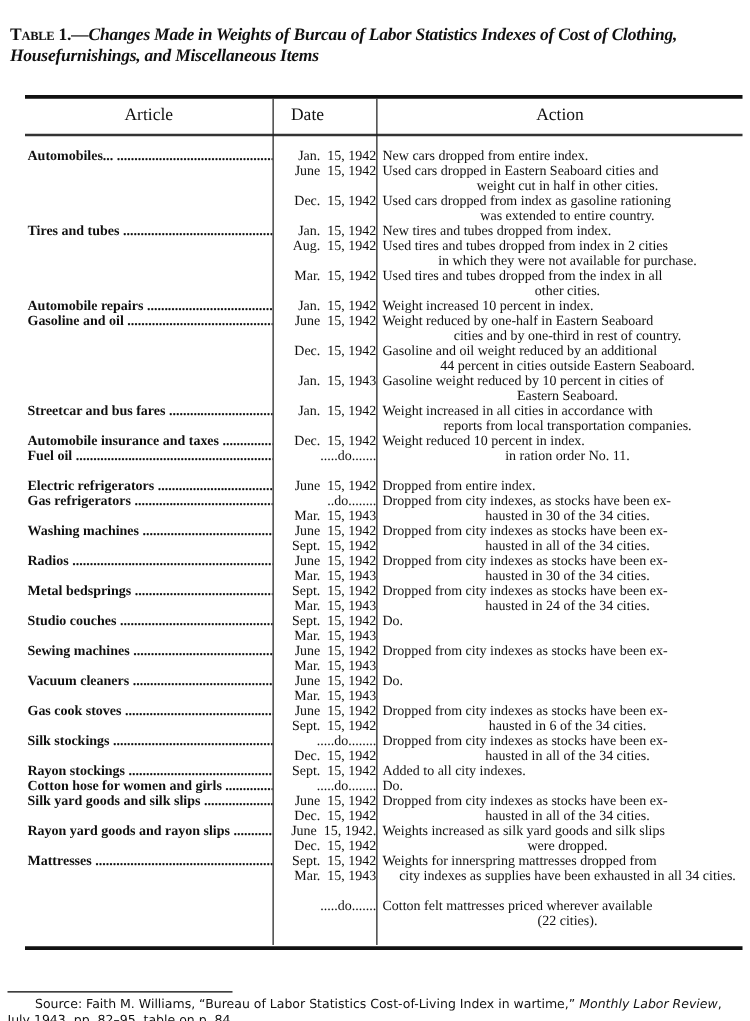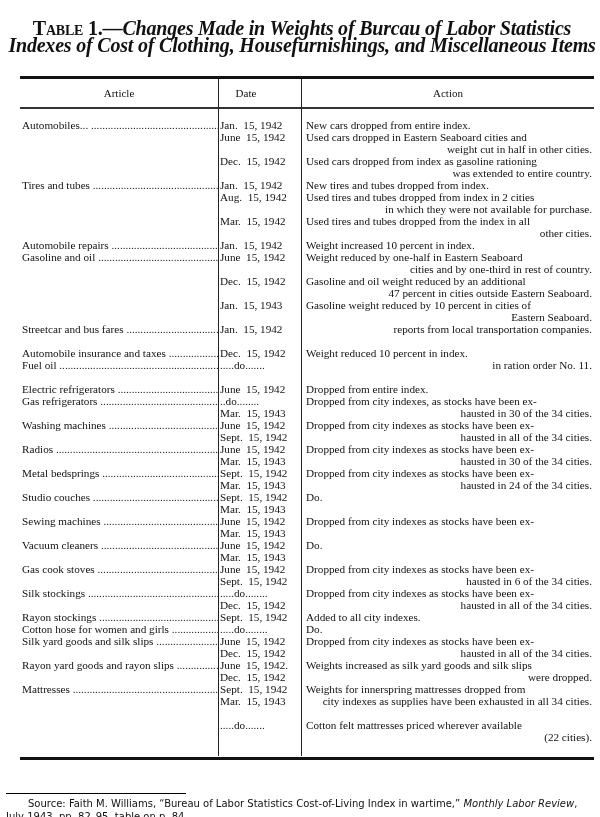--- a/index.html
+++ b/index.html
@@ -1,31 +1,31 @@
 <!DOCTYPE html>
 <html><head>
 <meta charset="utf-8">
 <style>
   html,body{margin:0;padding:0;background:#fff;}
   body{width:600px;height:817px;position:relative;overflow:hidden;color:#111;
        font-family:"Liberation Serif","DejaVu Serif",serif;}
-  .title{position:absolute;left:8px;top:20px;width:588px;text-align:center;
-         font-size:20px;line-height:17px;font-style:italic;font-weight:bold;letter-spacing:-0.2px;}
+  .title{position:absolute;left:8px;top:20px;width:588px;
+         font-size:14px;line-height:17px;font-style:italic;font-weight:bold;letter-spacing:-0.2px;}
   .title .lbl{font-style:normal;font-variant:small-caps;font-weight:bold;}
   .rule-top{position:absolute;left:20px;top:76px;width:574px;height:3px;background:#111;}
-  .hdr{position:absolute;top:79px;height:28px;font-size:11px;line-height:28px;text-align:center;}
+  .hdr{position:absolute;top:79px;height:28px;font-size:14px;line-height:28px;text-align:center;}
   .rule-hdr{position:absolute;left:20px;top:107px;width:574px;height:1.5px;background:#333;}
   .vline{position:absolute;width:1px;background:#222;top:79px;height:677px;}
   .rule-bot{position:absolute;left:20px;top:757px;width:574px;height:3px;background:#111;}
   .row{position:absolute;left:20px;width:574px;font-size:11.2px;line-height:11.6px;}
-  .art{position:absolute;left:2px;width:196px;white-space:nowrap;overflow:hidden;}
+  .art{position:absolute;left:2px;width:196px;white-space:nowrap;overflow:hidden;font-weight:bold;}
   .art::after{content:" .............................................................";}
-  .date{position:absolute;left:200px;width:81px;text-align:left;white-space:pre;}
+  .date{position:absolute;left:200px;width:81px;text-align:right;white-space:pre;}
   .act{position:absolute;left:286px;width:286px;text-align:justify;}
-  .act .l2{display:block;padding-left:10px;text-align:right;}
+  .act .l2{display:block;padding-left:10px;text-align:center;}
   .fn-rule{position:absolute;left:6px;top:793px;width:180px;height:1px;background:#000;}
   .fn{position:absolute;left:6px;top:797px;width:590px;font-family:"DejaVu Sans","Liberation Sans",sans-serif;
       font-size:10px;line-height:13px;color:#111;text-indent:22px;}
 </style>
 </head>
 <body>
 
 <div class="title">
   <span class="lbl">Table 1.</span><span>—Changes Made in Weights of Burcau of Labor Statistics Indexes of Cost of Clothing, Housefurnishings, and Miscellaneous Items</span>
 </div>
@@ -70,30 +70,30 @@
       <span class="date">Jan.  15, 1942</span>
       <span class="act"><span>Weight increased 10 percent in index.</span></span>
     </div>
     <div class="row" style="top: 252px;">
       <span class="art">Gasoline and oil</span>
       <span class="date">June  15, 1942</span>
       <span class="act"><span>Weight reduced by one-half in Eastern Seaboard</span><span class="l2">cities and by one-third in rest of country.</span></span>
     </div>
     <div class="row" style="top: 276px;">
       <span class="date">Dec.  15, 1942</span>
-      <span class="act"><span>Gasoline and oil weight reduced by an additional</span><span class="l2">47 percent in cities outside Eastern Seaboard.</span></span>
+      <span class="act"><span>Gasoline and oil weight reduced by an additional</span><span class="l2">44 percent in cities outside Eastern Seaboard.</span></span>
     </div>
     <div class="row" style="top: 300px;">
       <span class="date">Jan.  15, 1943</span>
       <span class="act"><span>Gasoline weight reduced by 10 percent in cities of</span><span class="l2">Eastern Seaboard.</span></span>
     </div>
     <div class="row" style="top: 324px;">
       <span class="art">Streetcar and bus fares</span>
       <span class="date">Jan.  15, 1942</span>
-      <span class="act"><span class="l2">reports from local transportation companies.</span></span>
+      <span class="act"><span>Weight increased in all cities in accordance with</span><span class="l2">reports from local transportation companies.</span></span>
     </div>
     <div class="row" style="top: 348px;">
       <span class="art">Automobile insurance and taxes</span>
       <span class="date">Dec.  15, 1942</span>
       <span class="act"><span>Weight reduced 10 percent in index.</span></span>
     </div>
     <div class="row" style="top: 360px;">
       <span class="art">Fuel oil</span>
       <span class="date">.....do.......</span>
       <span class="act"><span class="l2">in ration order No. 11.</span></span>

